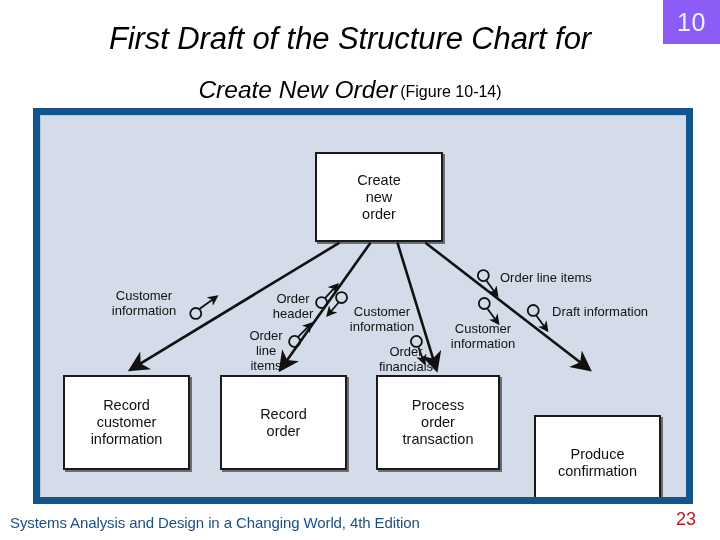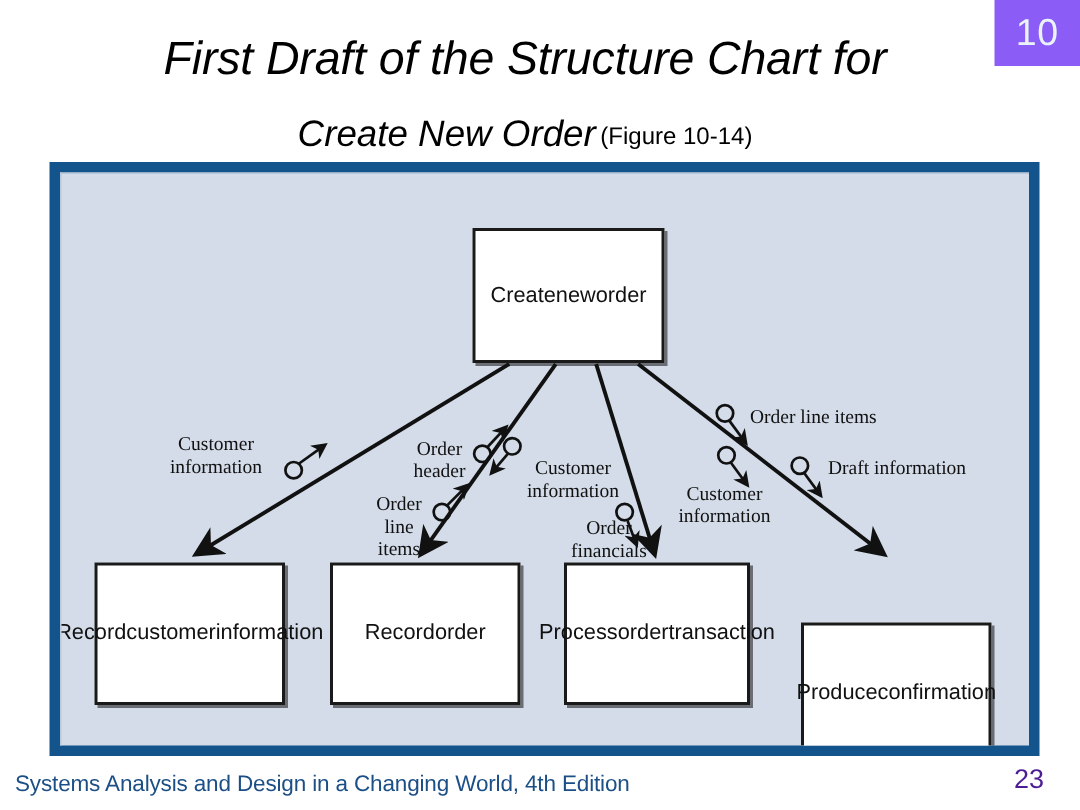--- a/index.html
+++ b/index.html
@@ -95,21 +95,21 @@
     display: block;
   }
 
   
   .module-box {
     position: absolute;
     background: #ffffff;
     border: 2px solid #1a1a1a;
     box-shadow: 2px 2px 0 rgba(20,20,20,0.55);
     display: flex;
-    flex-direction: row;
+    flex-direction: column;
     align-items: center;
     justify-content: center;
     text-align: center;
     color: #111111;
     font-size: 14.5px;
     line-height: 17px;
     box-sizing: border-box;
   }
   .module-box span { display: block; white-space: nowrap; }
 
@@ -121,21 +121,21 @@
 
   
   .couple-label {
     position: absolute;
     color: #111111;
     font-size: 13px;
     line-height: 15px;
     text-align: center;
     white-space: nowrap;
   }
-  .couple-label span { display: block; font-family: Liberation Serif, serif; }
+  .couple-label span { display: block; }
 
   #label-customer-information-1 { left: 55px;  top: 172px; width: 96px; }
   #label-order-header           { left: 222px; top: 175px; width: 60px; }
   #label-order-line-items-1     { left: 198px; top: 212px; width: 54px; }
   #label-customer-information-2 { left: 293px; top: 188px; width: 96px; }
   #label-order-financials       { left: 326px; top: 228px; width: 78px; }
   #label-customer-information-3 { left: 394px; top: 205px; width: 96px; }
   #label-order-line-items-2     { left: 459px; top: 154px; width: 110px; text-align: left; }
   #label-order-information      { left: 511px; top: 188px; width: 120px; text-align: left; }
 
@@ -145,21 +145,21 @@
     left: 10px;
     top: 514px;
     color: #1b4f86;
     font-size: 15px;
     letter-spacing: -0.1px;
   }
   #footer-page-number {
     position: absolute;
     left: 676px;
     top: 509px;
-    color: #4c1d95;
+    color: #b91c1c;
     font-size: 18px;
   }
 </style>
 </head>
 <body>
 
 <div id="slide-number-badge">10</div>
 
 <div id="slide-title">
   <span id="title-line-1">First Draft of the Structure Chart for</span>

